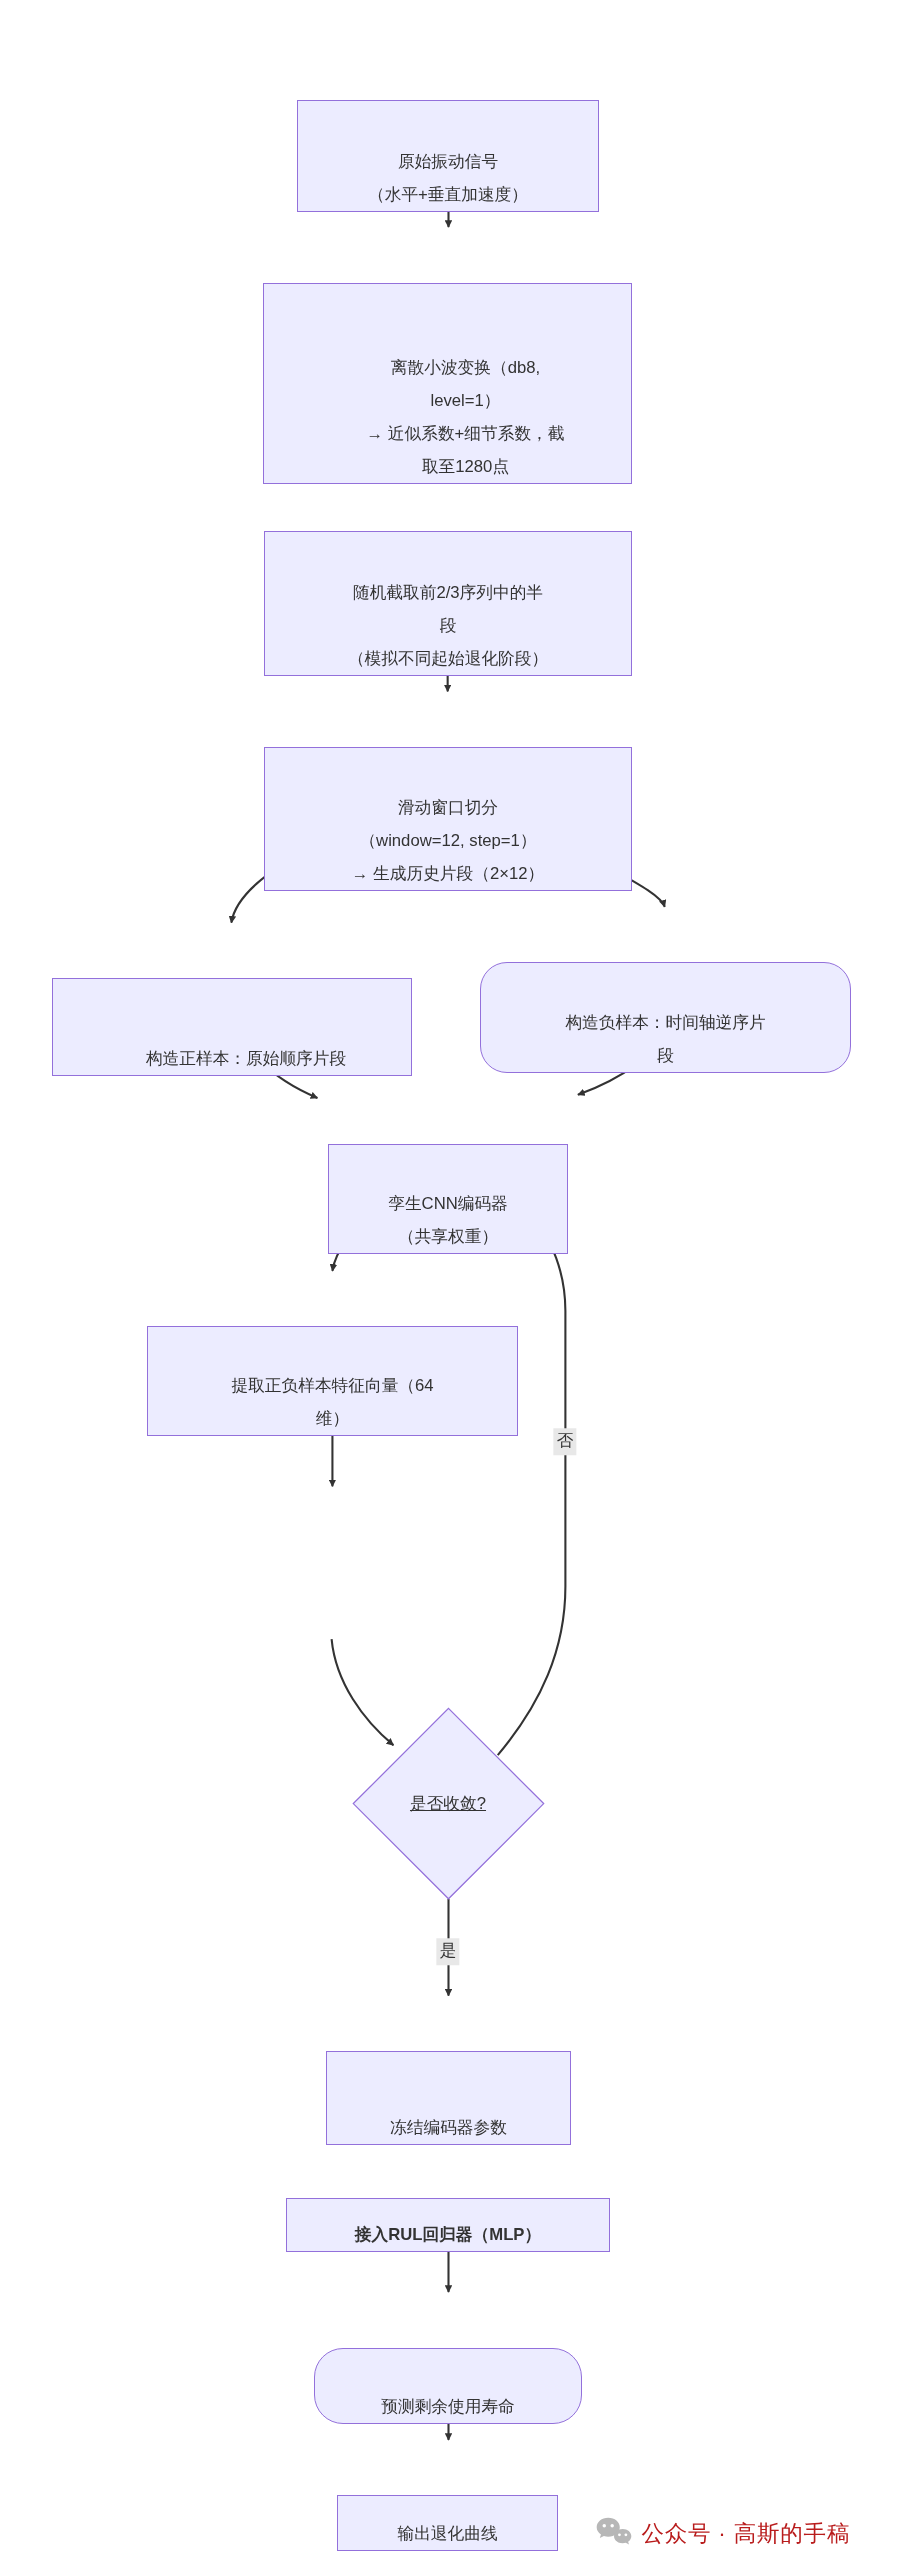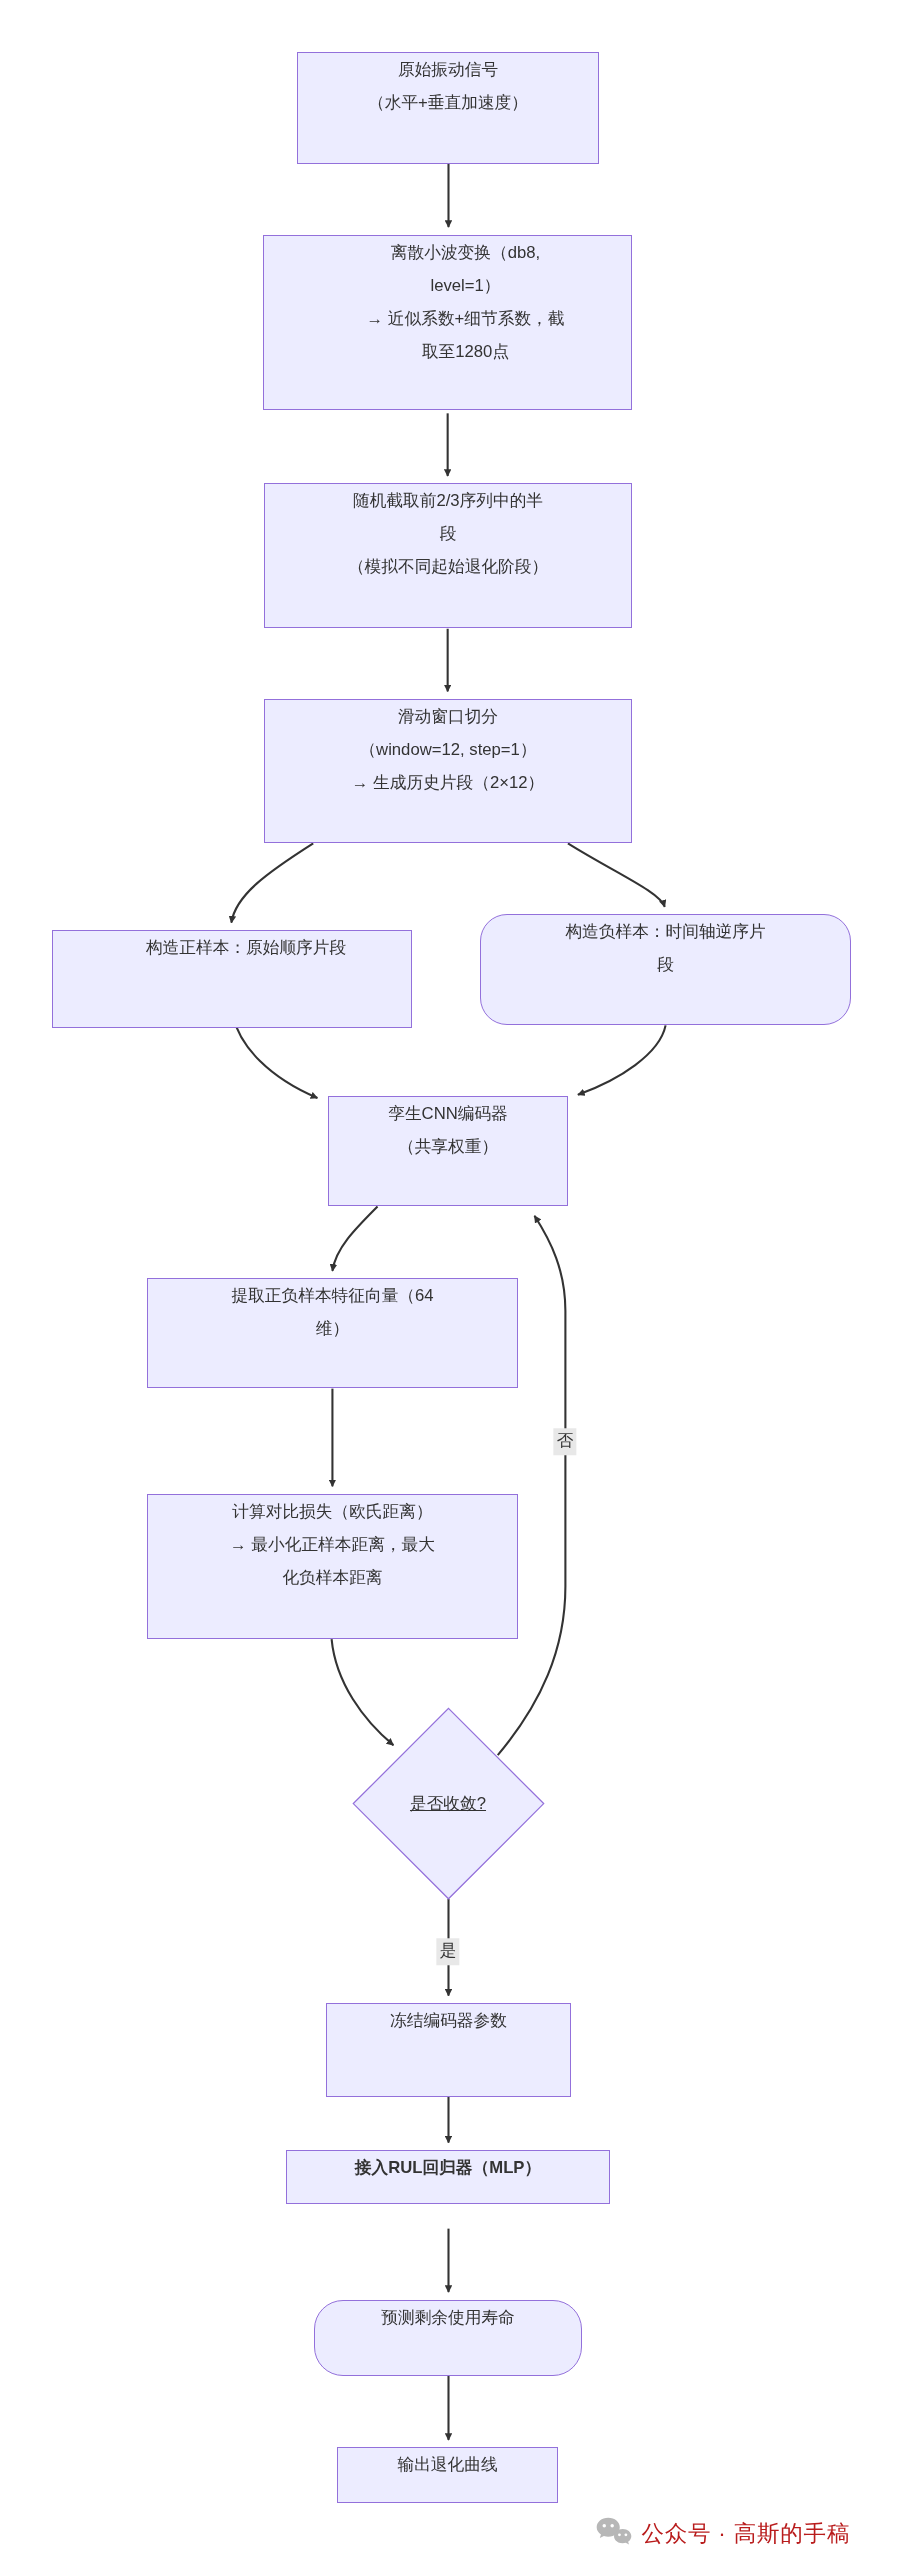--- a/index.html
+++ b/index.html
@@ -8,22 +8,22 @@
     font-family:"Liberation Sans","DejaVu Sans",sans-serif;
     color:#333333;
   }
   .canvas{position:relative;width:902px;height:2576px;overflow:hidden;background:#ffffff;}
   .edges{position:absolute;left:0;top:0;width:902px;height:2576px;}
   .node{
     position:absolute;
     background:#ECECFF;
     border:1.3px solid #9370DB;
     box-sizing:border-box;
-    display:flex;align-items:flex-start;justify-content:center;
-    font-size:16.7px;line-height:33px;color:#333333;
+    display:flex;align-items:flex-end;justify-content:center;
+    font-size:16.7px;line-height:33px;color:#333333;margin-top:48px;
   }
   .node .lbl{white-space:pre-line;text-align:center;display:block;padding:0 6.7px;}
   .diamond-label{
     position:absolute;display:flex;align-items:center;justify-content:center;
     font-size:16.7px;color:#333333;text-align:center;text-decoration:underline;
   }
   .edge-label{
     position:absolute;transform:translate(-50%,-50%);
     background:#e8e8e8;padding:3.3px 3.3px;
     font-size:16.7px;line-height:1.25;color:#333333;
@@ -64,21 +64,21 @@
       <path d="M537,2845 V2922" marker-end="url(#arrow)"></path>
       <polygon points="537,2046 651,2160 537,2274 423,2160" fill="#ECECFF" stroke="#9370DB" stroke-width="1.5"></polygon>
     </g>
   </svg>
 
   <div class="node" style="left:297px;top:52px;width:302px;height:112px;">
     <span class="lbl">原始振动信号
 （水平+垂直加速度）</span>
   </div>
 
-  <div class="node" style="left:263px;top:235px;width:369px;height:175px;padding-left:36px;">
+  <div class="node" style="left:263px;top:235px;width:369px;height:201px;padding-left:36px;">
     <span class="lbl">离散小波变换（db8,
 level=1）
 → 近似系数+细节系数，截
 取至1280点</span>
   </div>
 
   <div class="node" style="left:264px;top:483px;width:368px;height:145px;">
     <span class="lbl">随机截取前2/3序列中的半
 段
 （模拟不同起始退化阶段）</span>
@@ -102,25 +102,20 @@
   <div class="node" style="left:328px;top:1096px;width:240px;height:110px;">
     <span class="lbl">孪生CNN编码器
 （共享权重）</span>
   </div>
 
   <div class="node" style="left:147px;top:1278px;width:371px;height:110px;">
     <span class="lbl">提取正负样本特征向量（64
 维）</span>
   </div>
 
-  <div class="node" style="left:147px;top:1494px;width:371px;height:145px;">
-    <span class="lbl">计算对比损失（欧氏距离）
-→ 最小化正样本距离，最大
-化负样本距离</span>
-  </div>
 
   <div class="diamond-label" style="left:353px;top:1708px;width:190px;height:190px;">
     <span class="lbl">是否收敛?</span>
   </div>
 
   <div class="node" style="left:326px;top:2003px;width:245px;height:94px;">
     <span class="lbl">冻结编码器参数</span>
   </div>
 
   <div class="node" style="left:286px;top:2150px;width:324px;height:54px;font-weight:bold;">

